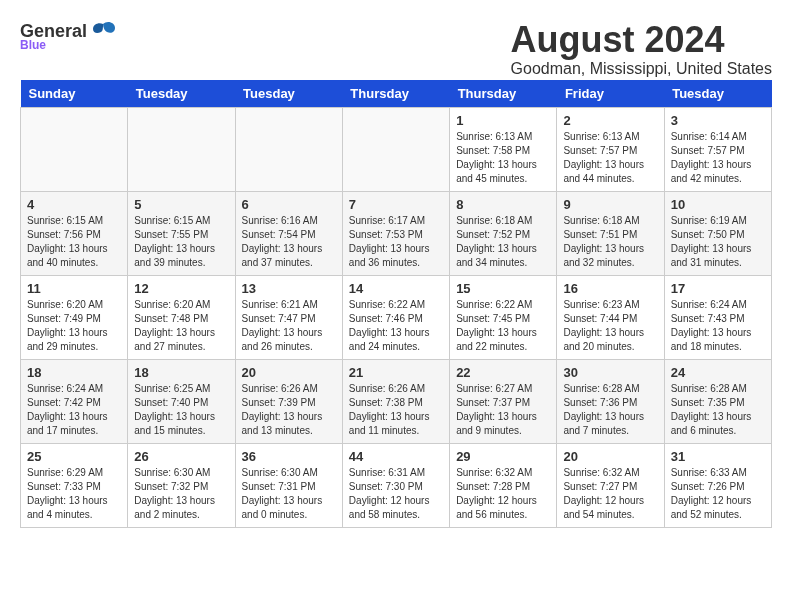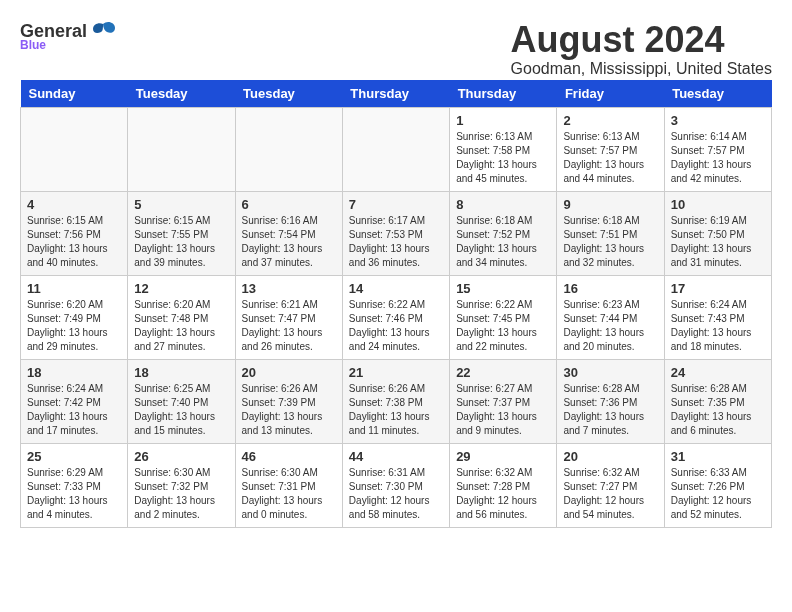--- a/index.html
+++ b/index.html
@@ -228,21 +228,21 @@
         <tr>
           <td>
             <span class="day-number">25</span>
             <div class="day-info">Sunrise: 6:29 AM<br>Sunset: 7:33 PM<br>Daylight: 13 hours and 4 minutes.</div>
           </td>
           <td>
             <span class="day-number">26</span>
             <div class="day-info">Sunrise: 6:30 AM<br>Sunset: 7:32 PM<br>Daylight: 13 hours and 2 minutes.</div>
           </td>
           <td>
-            <span class="day-number">46</span>
+            <span class="day-number">36</span>
             <div class="day-info">Sunrise: 6:30 AM<br>Sunset: 7:31 PM<br>Daylight: 13 hours and 0 minutes.</div>
           </td>
           <td>
             <span class="day-number">44</span>
             <div class="day-info">Sunrise: 6:31 AM<br>Sunset: 7:30 PM<br>Daylight: 12 hours and 58 minutes.</div>
           </td>
           <td>
             <span class="day-number">29</span>
             <div class="day-info">Sunrise: 6:32 AM<br>Sunset: 7:28 PM<br>Daylight: 12 hours and 56 minutes.</div>
           </td>

